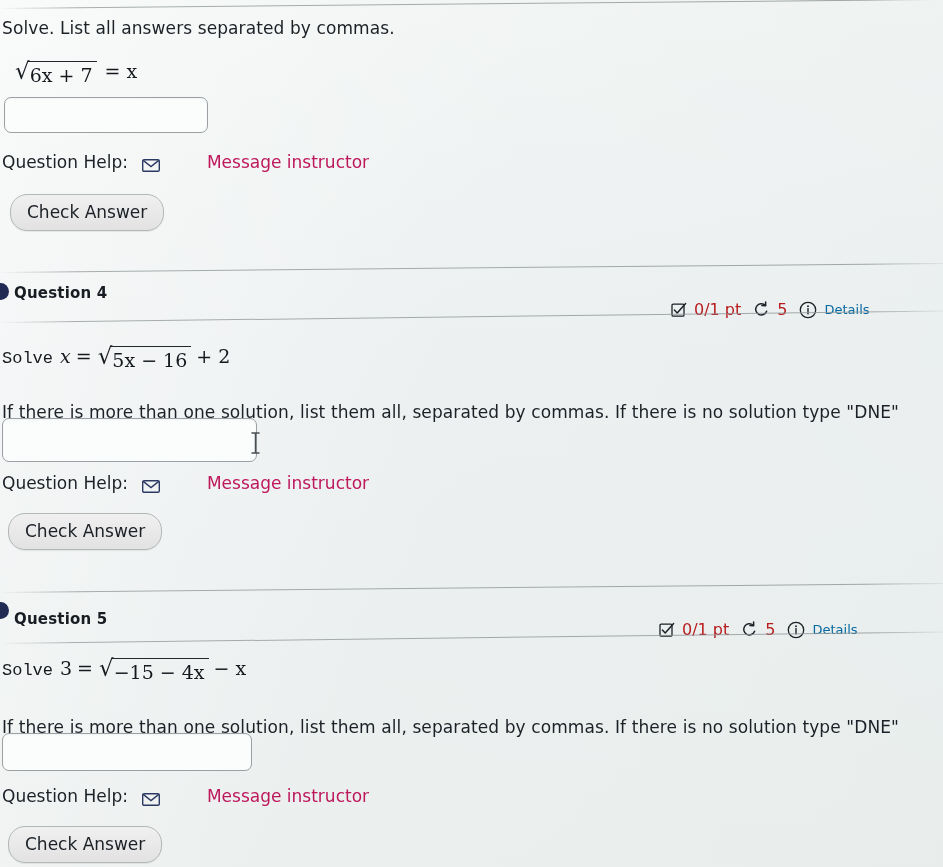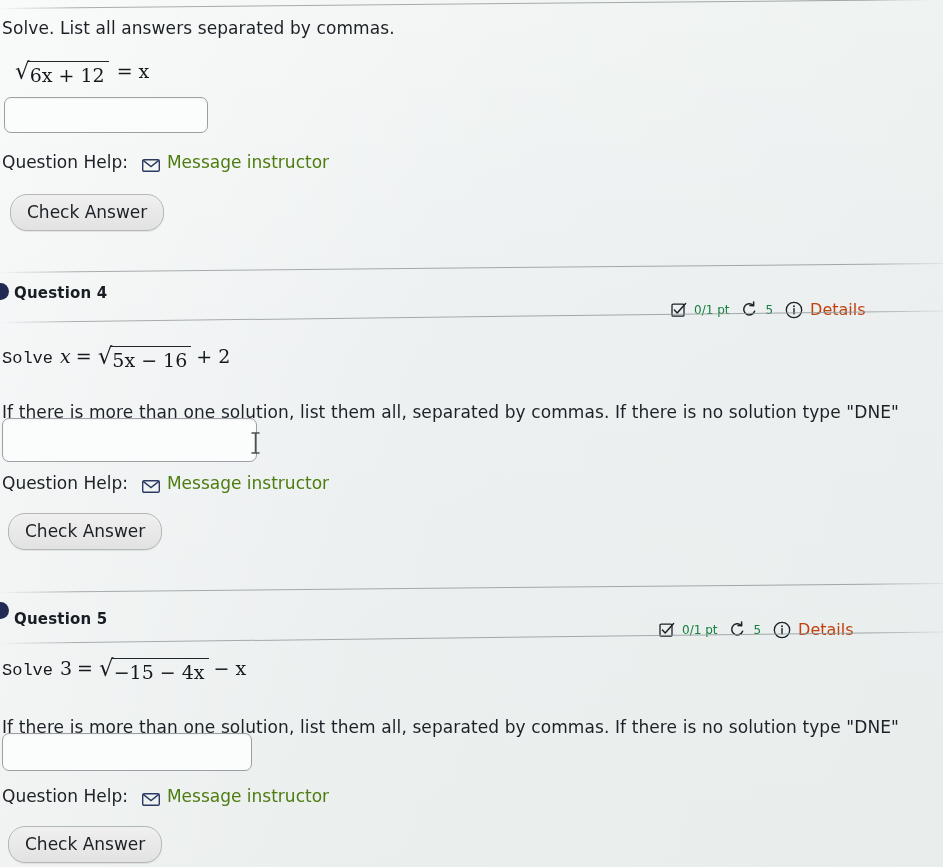--- a/index.html
+++ b/index.html
@@ -95,24 +95,25 @@
     white-space: nowrap;
   }
   .qhelp-label {
     font-size: 17px;
     color: #1c2127;
     margin-right: 14px;
   }
   .msg-link {
     display: inline-flex;
     align-items: center;
-    color: #4d7c0f;
+    color: #be185d;
     font-size: 17px;
     text-decoration: none;
     cursor: pointer;
+    gap: 40px;
   }
   .envelope-icon {
     width: 18px;
     height: 13px;
     margin-right: 7px;
     display: inline-block;
     flex: none;
   }
 
   
@@ -159,22 +160,22 @@
   .q-meta {
     position: absolute;
     display: flex;
     align-items: center;
     gap: 7px;
     white-space: nowrap;
     font-size: 16px;
     color: #1b2127;
   }
   .meta-icon { display: inline-flex; align-items: center; flex: none; }
-  .meta-text { font-size: 12px; color: #15803d; }
-  .details-text { font-size: 16px; color: #c2410c; }
+  .meta-text { font-size: 16px; color: #b91c1c; }
+  .details-text { font-size: 13px; color: #0369a1; }
 
   
   .ibeam {
     position: absolute;
     width: 9px;
     height: 22px;
     z-index: 6;
     pointer-events: none;
   }
 </style>
@@ -187,21 +188,21 @@
 
   <div class="q-rule tilt-a" style="top:8px;"></div>
 
   <div>
 
     <div class="prompt-text" style="left:2px; top:18px;">Solve. List all answers separated by commas.</div>
 
     <div class="math" style="left:14px; top:60px;">
       <span class="radical">
         <span class="sign">√</span>
-        <span class="rad-body">6x + 12</span>
+        <span class="rad-body">6x + 7</span>
       </span>
       <span style="margin-left:7px;">= x</span>
     </div>
 
     <div class="answer-box" style="left:4px; top:97px; width:204px; height:36px;"></div>
 
     <div class="qhelp" style="left:2px; top:152px;">
       <span class="qhelp-label">Question Help:</span>
       <span class="msg-link">
         <span class="envelope-icon">

